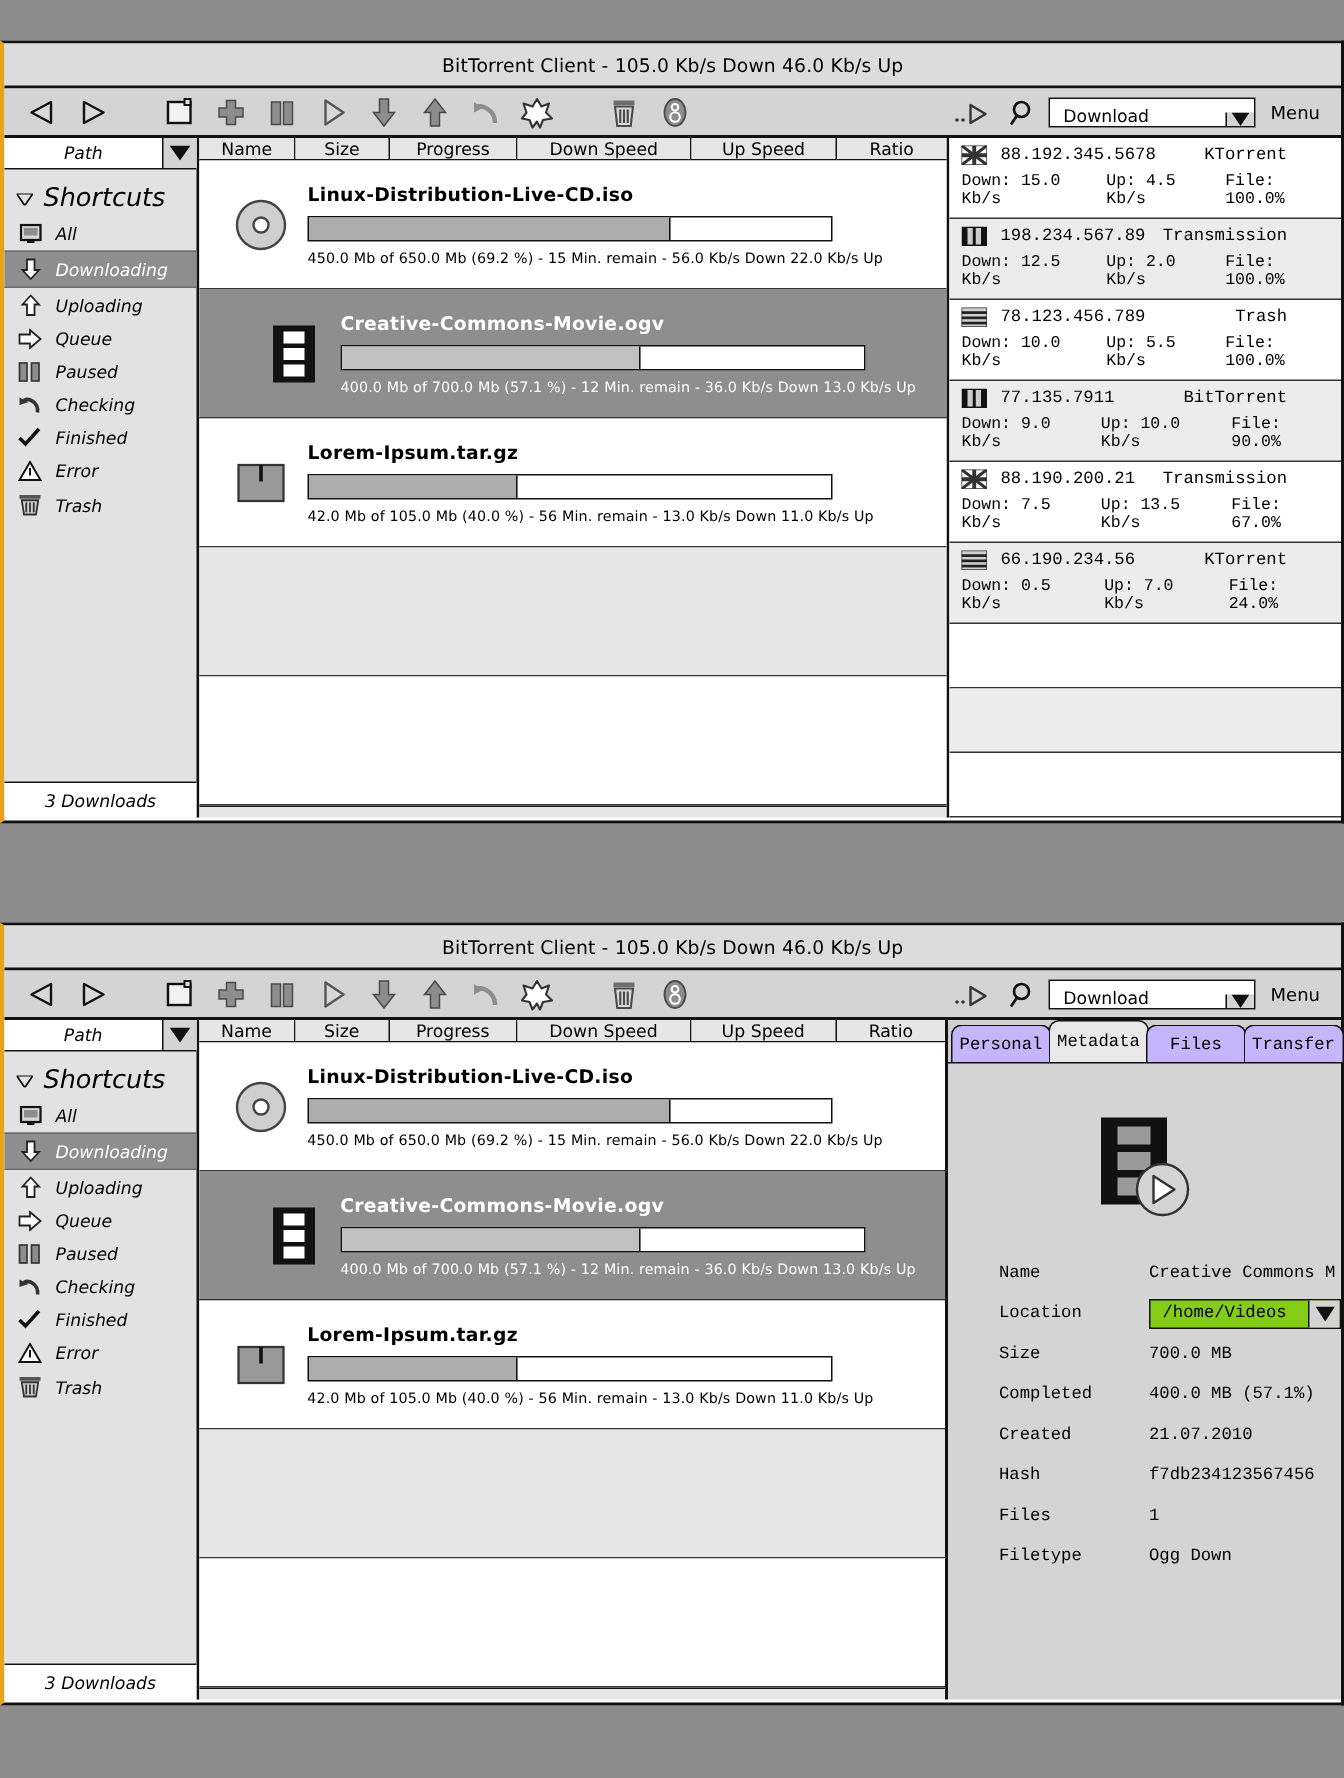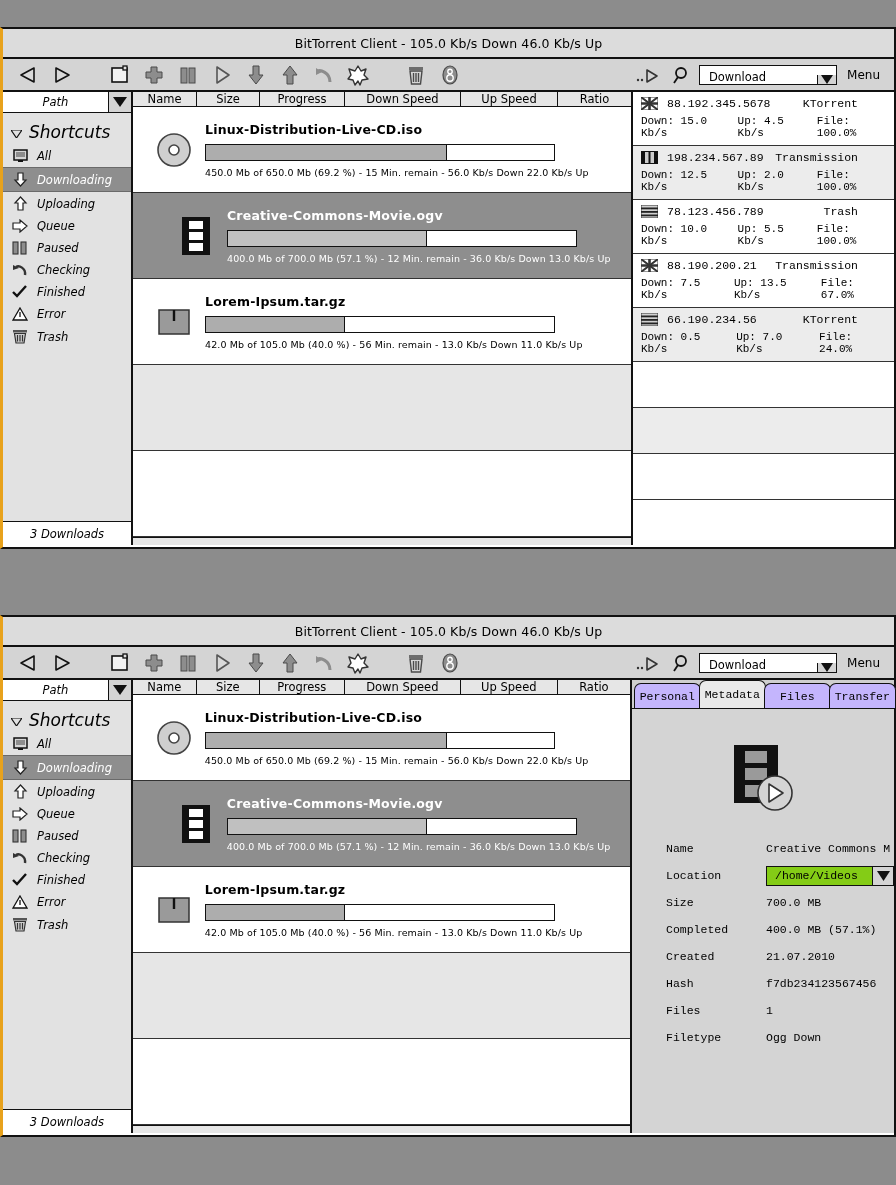--- a/index.html
+++ b/index.html
@@ -543,20 +543,38 @@
             <span>78.123.456.789</span>
             <span class="peer-client">Trash</span>
           </div>
           <div class="peer-bot">
             <span>Down: 10.0 Kb/s</span>
             <span>Up: 5.5 Kb/s</span>
             <span>File: 100.0%</span>
           </div>
         </div>
 
+        <div class="peer-row alt">
+          <div class="peer-top">
+            <span class="pip">
+              <svg width="17" height="13" viewBox="0 0 17 13">
+                  <rect width="17" height="13" fill="#111"></rect>
+                  <rect x="4" y="1" width="3.5" height="11" fill="#ccc"></rect>
+                  <rect x="9.5" y="1" width="3.5" height="11" fill="#ccc"></rect>
+                </svg>
+            </span>
+            <span>77.135.7911</span>
+            <span class="peer-client">BitTorrent</span>
+          </div>
+          <div class="peer-bot">
+            <span>Down: 9.0 Kb/s</span>
+            <span>Up: 10.0 Kb/s</span>
+            <span>File:  90.0%</span>
+          </div>
+        </div>
 
         <div class="peer-row">
           <div class="peer-top">
             <span class="pip">
               <svg width="17" height="13" viewBox="0 0 17 13">
                   <rect width="17" height="13" fill="#fff" stroke="#333" stroke-width="1"></rect>
                   <path d="M0 0 L17 13 M17 0 L0 13" stroke="#333" stroke-width="2"></path>
                   <path d="M8.5 0 V13 M0 6.5 H17" stroke="#333" stroke-width="2.6"></path>
                 </svg>
             </span>

